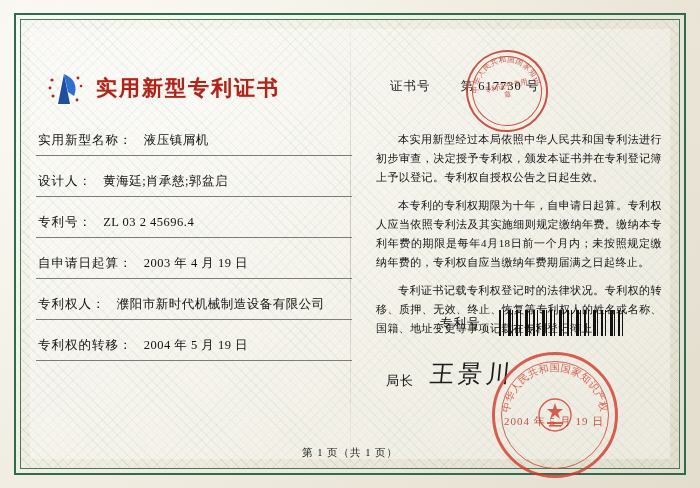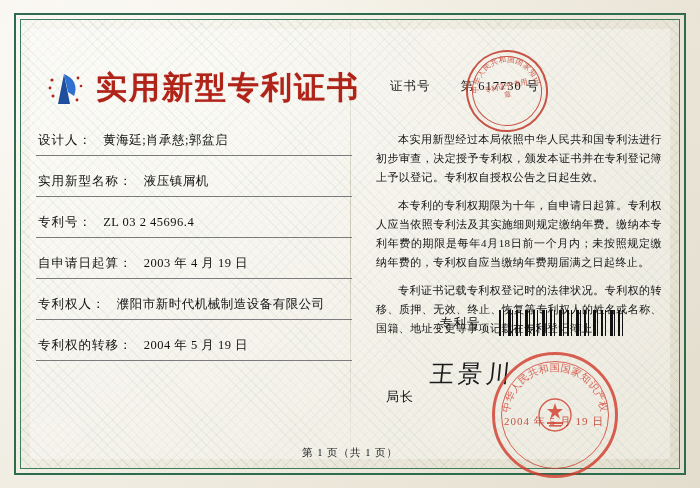--- a/index.html
+++ b/index.html
@@ -40,21 +40,21 @@
   }
   
   .title-row{
     position:absolute;left:44px;top:66px;display:flex;align-items:center;gap:8px;
   }
   .logo{
     position:relative;width:44px;height:44px;
   }
   .logo svg{display:block;}
   .doc-title{
-    font-size:31px;font-weight:bold;color:#b02318;letter-spacing:2px;
+    font-size:21px;font-weight:bold;color:#b02318;letter-spacing:2px;
     font-family:"Liberation Serif","DejaVu Serif",serif;
     text-shadow:0 0 1px rgba(176,35,24,.4);
   }
   
   .certno-row{
     position:absolute;left:390px;top:78px;font-size:12.5px;color:#1b1b1b;
     letter-spacing:1px;
   }
   .certno-row .lbl{margin-right:26px;}
   .certno-row .val{letter-spacing:1px;}
@@ -100,21 +100,21 @@
   .barcode-row .lbl{font-size:12.5px;letter-spacing:1px;color:#111;}
   .barcode{
     width:126px;height:26px;
     background:
       repeating-linear-gradient(90deg,#111 0 2px, transparent 2px 4px,
       #111 4px 5px, transparent 5px 9px, #111 9px 12px, transparent 12px 13px,
       #111 13px 14px, transparent 14px 17px);
   }
   
   .director{
-    position:absolute;left:386px;top:388px;font-size:13px;letter-spacing:1px;color:#111;
+    position:absolute;left:386px;top:372px;font-size:13px;letter-spacing:1px;color:#111;
   }
   .sign{
     position:absolute;left:430px;top:358px;
     font-size:24px;color:#1a1a1a;letter-spacing:4px;
     font-family:"Liberation Serif","DejaVu Serif",serif;
     transform:skewX(-6deg);
   }
   
   .seal-main{
     position:absolute;left:492px;top:352px;width:120px;height:120px;
@@ -181,26 +181,26 @@
         </defs>
       <text font-size="7.4" fill="#c0392b" letter-spacing="0.6">
         <textPath href="#arcpath" startOffset="4%">中华人民共和国国家知识产权局</textPath>
       </text>
     </svg>
     <div class="center-text">专利证书 专用章</div>
   </div>
 
   <div class="fields">
     <div class="field">
+      <span class="k">实用新型名称：</span>
+      <span class="v">液压镇屑机</span>
+    </div>
+    <div class="field">
       <span class="k">设计人：</span>
       <span class="v">黄海廷;肖承慈;郭盆启</span>
-    </div>
-    <div class="field">
-      <span class="k">实用新型名称：</span>
-      <span class="v">液压镇屑机</span>
     </div>
     <div class="field">
       <span class="k">专利号：</span>
       <span class="v">ZL 03 2 45696.4</span>
     </div>
     <div class="field">
       <span class="k">自申请日起算：</span>
       <span class="v">2003 年 4 月 19 日</span>
     </div>
     <div class="field">

